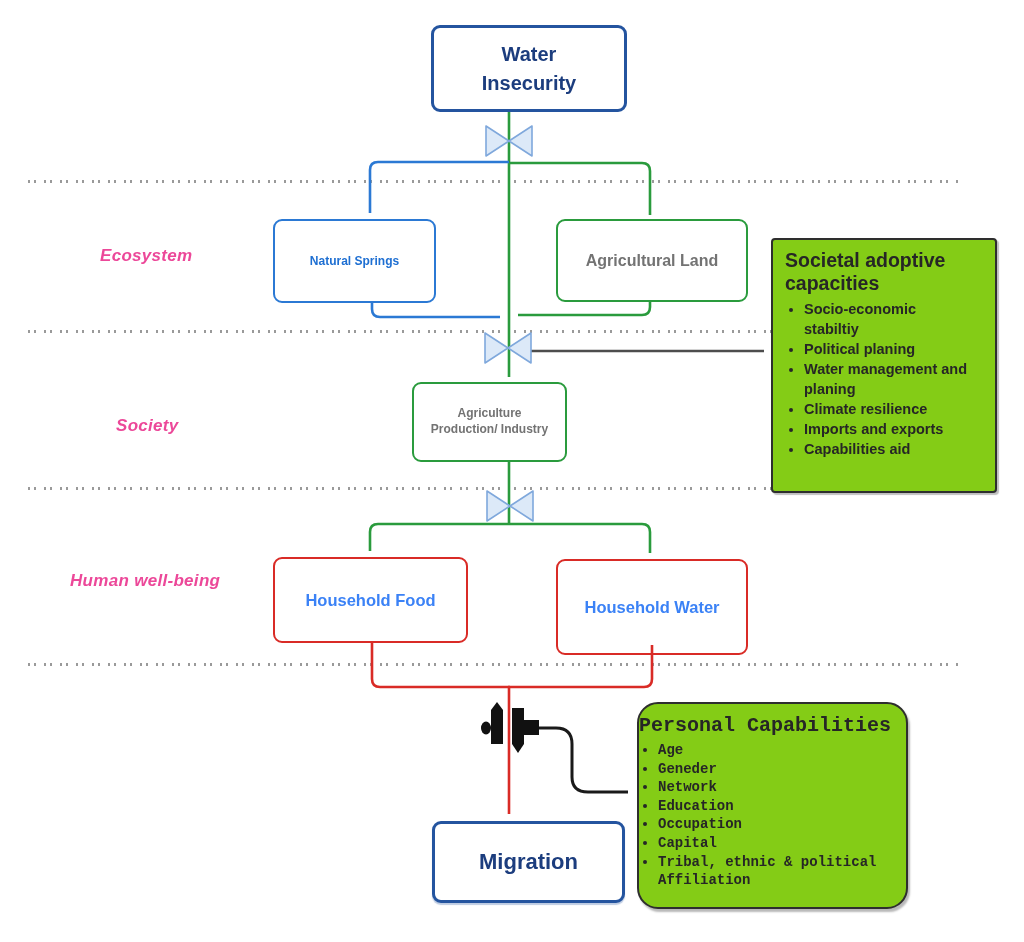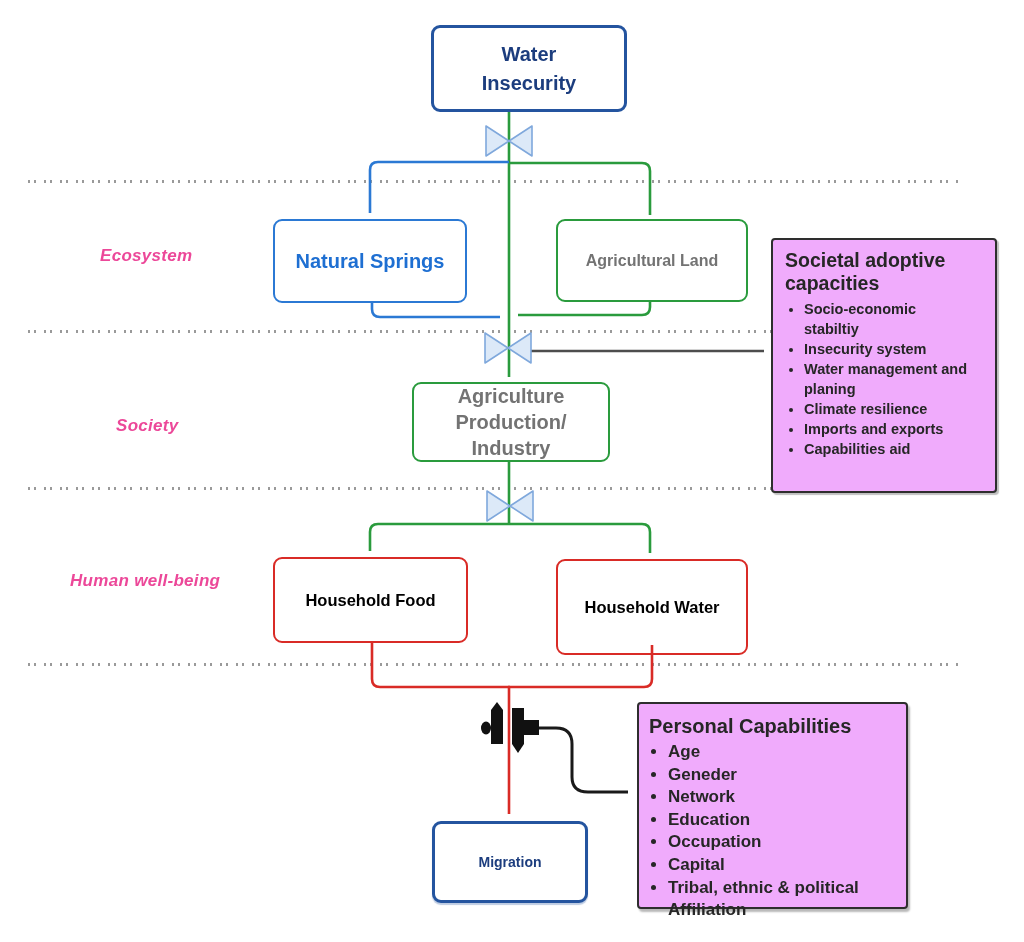--- a/index.html
+++ b/index.html
@@ -21,71 +21,71 @@
   }
   
   .node{
     position:absolute;z-index:2;background:#fff;border-radius:9px;box-sizing:border-box;
     display:flex;align-items:center;justify-content:center;text-align:center;
     font-weight:bold;white-space:pre-line;
   }
   .node.navy{border:3px solid #24549f;color:#1c3d7e;margin-left:20px;}
   .node.blue{border:2.5px solid #2b79d4;color:#1e6fd2;}
   .node.green{border:2.5px solid #2a9b3d;color:#737373;}
-  .node.red{border:2.5px solid #d92b26;color:#000000;}
+  .node.red{border:2.5px solid #d92b26;color:#3b82f6;}
   
   .infobox{
-    position:absolute;z-index:2;background:#f0abfc;box-sizing:border-box;color:#262626;
+    position:absolute;z-index:2;background:#84cc16;box-sizing:border-box;color:#262626;
     border:2.5px solid #2e2e2e;
   }
   .infobox-title{font-weight:bold;line-height:1.2;}
   .infobox ul{
     margin:3px 0 0 0;font-weight:bold;list-style:disc outside;
   }
   #societal-box{left:771px;top:238px;width:226px;height:255px;border-radius:4px;
     padding:9px 10px 8px 12px;box-shadow:2px 2px 1px rgba(0,0,0,.25);}
   #societal-box .infobox-title{font-size:19.5px;}
   #societal-box ul{font-size:14.5px;line-height:1.38;padding:0 12px 0 19px;}
-  #personal-box{left:637px;top:702px;width:271px;height:207px;border-radius:4px;
-    padding:10px 10px 8px 10px;box-shadow:2px 3px 2px rgba(0,0,0,.28);}
+  #personal-box{left:637px;top:702px;width:271px;height:207px;border-radius:21px;
+    padding:10px 10px 8px 0;box-shadow:2px 3px 2px rgba(0,0,0,.28);font-family:Liberation Mono, monospace;}
   #personal-box .infobox-title{font-size:20px;}
-  #personal-box ul{font-size:17px;line-height:1.33;padding:0 10px 0 19px;}
+  #personal-box ul{font-size:14px;line-height:1.33;padding:0 10px 0 19px;}
   
   .overlay{position:absolute;left:0;top:0;z-index:3;pointer-events:none;}
   .overlay path{fill:none;stroke-linecap:butt;}
 </style>
 </head>
 <body>
 
 <div class="stage">
 
   <div class="dotline" style="top:180px"></div>
   <div class="dotline" style="top:330px"></div>
   <div class="dotline" style="top:487px"></div>
   <div class="dotline" style="top:663px"></div>
 
   <div class="seclabel" style="left:100px;top:246px">Ecosystem</div>
   <div class="seclabel" style="left:116px;top:416px">Society</div>
   <div class="seclabel" style="left:70px;top:571px">Human well-being</div>
 
   <div class="node navy" style="left:411px;top:25px;width:196px;height:87px;font-size:20px;line-height:1.42">Water
 Insecurity</div>
-  <div class="node blue" style="left:273px;top:219px;width:194px;height:84px;font-size:20px">Natural Springs</div>
+  <div class="node blue" style="left:273px;top:219px;width:163px;height:84px;font-size:12px">Natural Springs</div>
   <div class="node green" style="left:556px;top:219px;width:192px;height:83px;font-size:16px">Agricultural Land</div>
-  <div class="node green" style="left:412px;top:382px;width:198px;height:80px;font-size:20px;line-height:1.3">Agriculture
+  <div class="node green" style="left:412px;top:382px;width:155px;height:80px;font-size:12px;line-height:1.3">Agriculture
 Production/ Industry</div>
   <div class="node red" style="left:273px;top:557px;width:195px;height:86px;font-size:16.5px">Household Food</div>
   <div class="node red" style="left:556px;top:559px;width:192px;height:96px;font-size:16.5px">Household Water</div>
-  <div class="node navy" style="left:412px;top:821px;width:156px;height:82px;font-size:14px;box-shadow:0 2px 1px rgba(36,84,159,.3)">Migration</div>
+  <div class="node navy" style="left:412px;top:821px;width:193px;height:82px;font-size:22px;box-shadow:0 2px 1px rgba(36,84,159,.3)">Migration</div>
 
   <div class="infobox" id="societal-box">
     <div class="infobox-title">Societal adoptive capacities</div>
     <ul>
         <li>Socio-economic stabiltiy</li>
-        <li>Insecurity system</li>
+        <li>Political planing</li>
         <li>Water management and planing</li>
         <li>Climate resilience</li>
         <li>Imports and exports</li>
         <li>Capabilities aid</li>
       </ul>
   </div>
 
   <div class="infobox" id="personal-box">
     <div class="infobox-title">Personal Capabilities</div>
     <ul>

